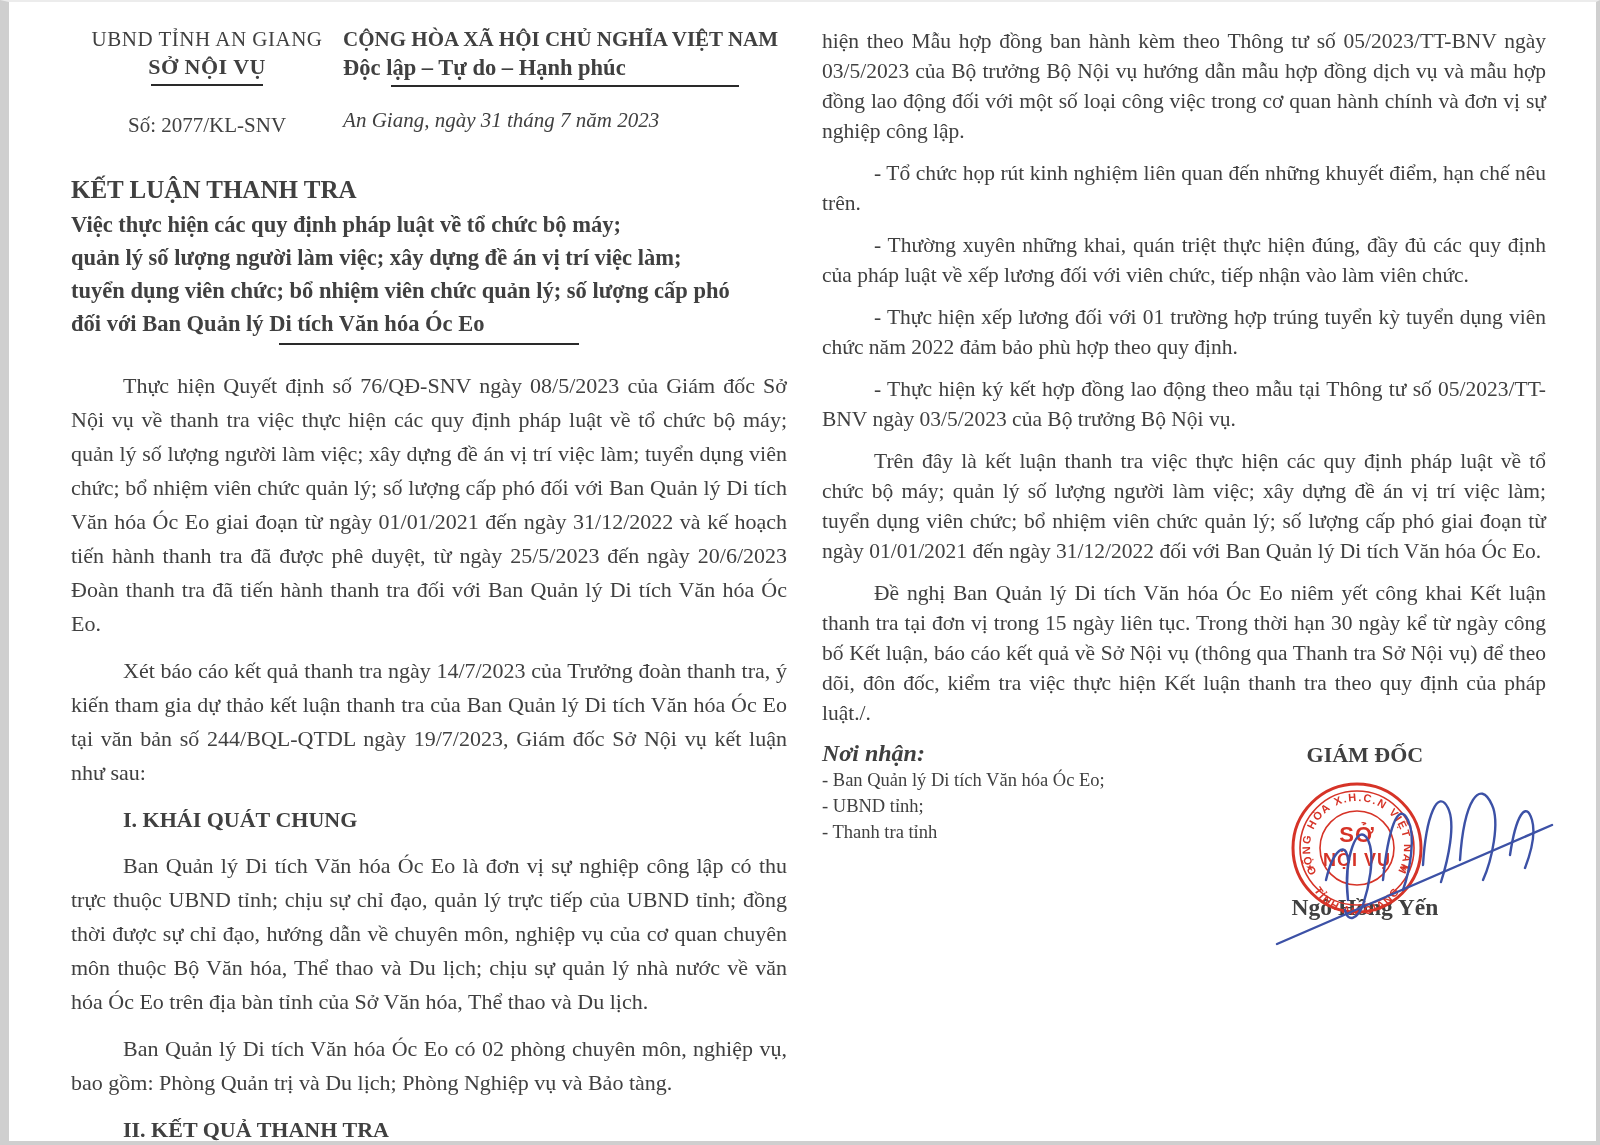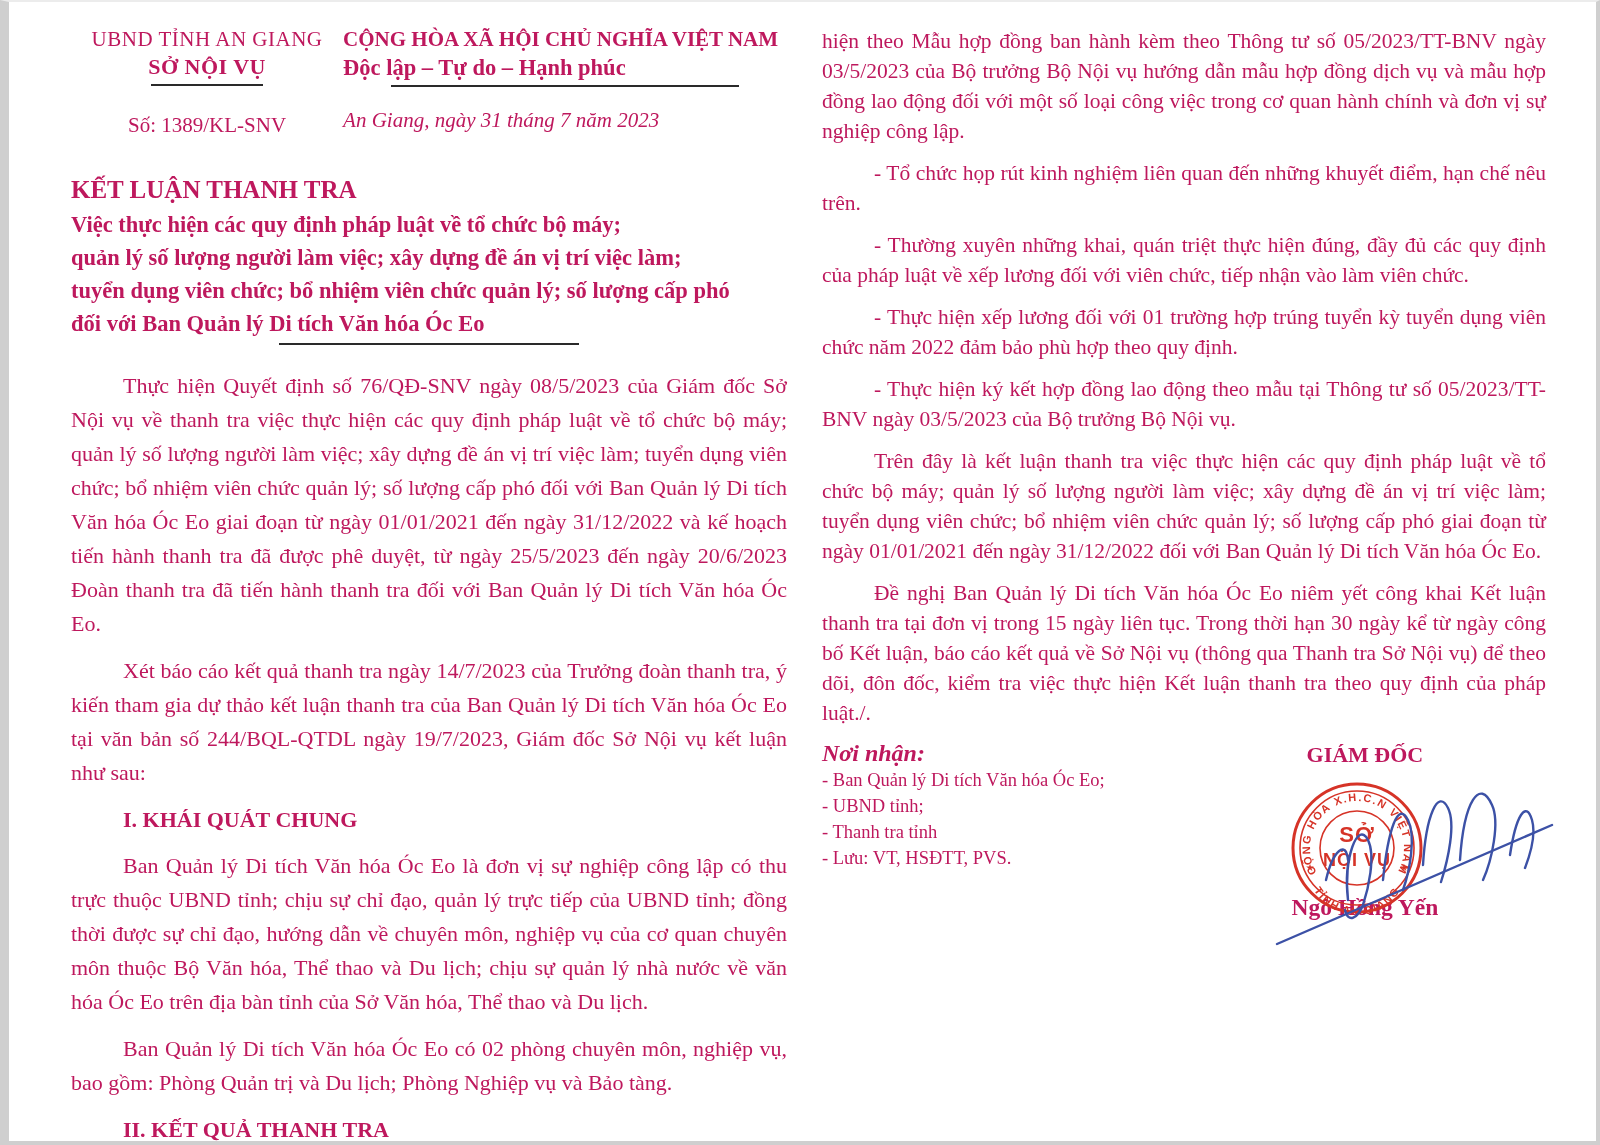--- a/index.html
+++ b/index.html
@@ -6,21 +6,21 @@
   .page{
     position:relative;
     width:1600px;height:1145px;
     box-sizing:border-box;
     background:#ffffff;
     border-top:2px solid #ececec;
     border-left:9px solid #cfcfcf;
     border-right:4px solid #cfcfcf;
     border-bottom:4px solid #cfcfcf;
     font-family:"Liberation Serif","DejaVu Serif",serif;
-    color:#be185d;
+    color:#404040;
     overflow:hidden;
   }
   .col{position:absolute;top:24px;}
   .col-left{left:62px;width:716px;font-size:22px;line-height:34px;}
   .col-right{left:813px;width:724px;font-size:21.5px;line-height:30px;}
 
   
   .header-row{display:flex;}
   .org-block{width:38%;text-align:center;}
   .org-top{font-size:21px;line-height:27px;letter-spacing:.5px;}
@@ -67,21 +67,21 @@
 
 <div class="page">
 
   <div class="col col-left">
 
     <div class="header-row">
       <div class="org-block">
         <div class="org-top">UBND TỈNH AN GIANG</div>
         <div class="org-bottom">SỞ NỘI VỤ</div>
         <div class="rule rule-org"></div>
-        <div class="doc-number">Số: 1389/KL-SNV</div>
+        <div class="doc-number">Số: 2077/KL-SNV</div>
       </div>
       <div class="nation-block">
         <div class="nation-title">CỘNG HÒA XÃ HỘI CHỦ NGHĨA VIỆT NAM</div>
         <div class="nation-motto">Độc lập – Tự do – Hạnh phúc</div>
         <div class="rule rule-motto"></div>
         <div class="place-date">An Giang, ngày 31 tháng 7 năm 2023</div>
       </div>
     </div>
 
     <div class="title-block">
@@ -110,21 +110,20 @@
     <p class="body">- Thực hiện ký kết hợp đồng lao động theo mẫu tại Thông tư số 05/2023/TT-BNV ngày 03/5/2023 của Bộ trưởng Bộ Nội vụ.</p>
     <p class="body">Trên đây là kết luận thanh tra việc thực hiện các quy định pháp luật về tổ chức bộ máy; quản lý số lượng người làm việc; xây dựng đề án vị trí việc làm; tuyển dụng viên chức; bổ nhiệm viên chức quản lý; số lượng cấp phó giai đoạn từ ngày 01/01/2021 đến ngày 31/12/2022 đối với Ban Quản lý Di tích Văn hóa Óc Eo.</p>
     <p class="body">Đề nghị Ban Quản lý Di tích Văn hóa Óc Eo niêm yết công khai Kết luận thanh tra tại đơn vị trong 15 ngày liên tục. Trong thời hạn 30 ngày kể từ ngày công bố Kết luận, báo cáo kết quả về Sở Nội vụ (thông qua Thanh tra Sở Nội vụ) để theo dõi, đôn đốc, kiểm tra việc thực hiện Kết luận thanh tra theo quy định của pháp luật./.</p>
 
     <div class="footer-row">
       <div class="recipients">
         <div class="recipients-label">Nơi nhận:</div>
         <div class="recipient">- Ban Quản lý Di tích Văn hóa Óc Eo;</div>
         <div class="recipient">- UBND tỉnh;</div>
         <div class="recipient">- Thanh tra tỉnh</div>
-        <div class="recipient">- Lưu: VT, HSĐTT, PVS.</div>
       </div>
 
       <div class="sign-block">
         <div class="signer-title">GIÁM ĐỐC</div>
         <div class="sig-area">
           <svg width="370" height="232" viewBox="0 0 370 232">
 
             <g fill="none" stroke-width="3" stroke="#d63327">
               <circle cx="159" cy="90" r="64"></circle>
               <circle cx="159" cy="90" r="57" stroke-width="1.6"></circle>

